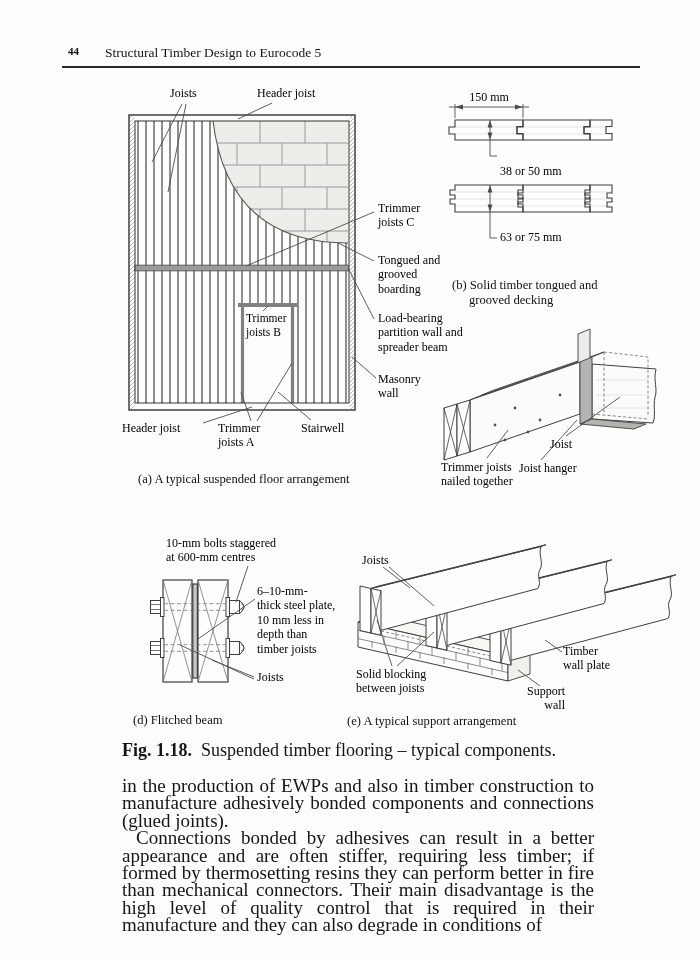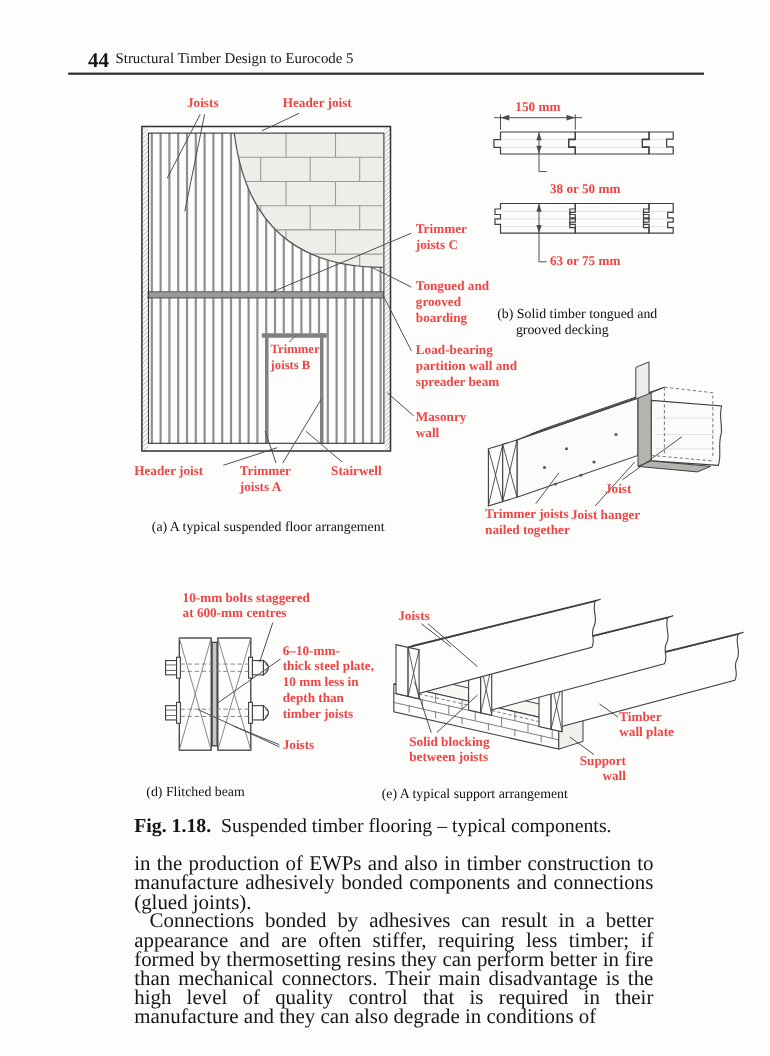--- a/index.html
+++ b/index.html
@@ -2,28 +2,27 @@
 <html><head>
 <meta charset="utf-8">
 <style>
   html,body{margin:0;padding:0;}
   body{background:#e9e9e9;}
   .page{
     position:relative; width:700px; height:960px; margin:0 auto;
     background:#fdfdfc; overflow:hidden;
     font-family:"Liberation Serif", serif; color:#151515;
   }
-  .hdr-num{position:absolute; left:80px; top:45px; font-size:19px; font-weight:bold;}
+  .hdr-num{position:absolute; left:68px; top:45px; font-size:11px; font-weight:bold;}
   .hdr-title{position:absolute; left:105px; top:45px; font-size:13.5px;}
   .hdr-rule{position:absolute; left:62px; top:66px; width:578px; height:1.6px; background:#2a2a2a;}
   svg.art{position:absolute; left:0; top:0;}
   .lbl{
-    position:absolute; font-size:12px; line-height:1.2; color:#ef4444;
+    position:absolute; font-size:12px; line-height:1.2; color:#000000;
     white-space:pre-line;
-    font-weight:bold;
   }
   .lbl.small{font-size:11.5px;}
   .cap{position:absolute; font-size:12.6px; color:#101010;}
   .hang{padding-left:17px; text-indent:-17px;}
   .figcap{position:absolute; left:122px; top:740px; width:480px; font-size:18px;}
   .figcap b{font-weight:bold;}
   .bodytext{position:absolute; left:122px; top:777px; width:472px;
     font-size:19px; line-height:17.4px; text-align:justify;}
   .bodytext p{margin:0;}
   .bodytext p.indent{text-indent:14px;}
@@ -290,21 +289,21 @@
 at 600-mm centres</div>
   <div class="lbl" style="left:257px;top:584px;">6–10-mm-
 thick steel plate,
 10 mm less in
 depth than
 timber joists</div>
   <div class="lbl" style="left:257px;top:670px;">Joists</div>
   <div class="cap" style="left:133px;top:713px;">(d) Flitched beam</div>
 
   <div class="lbl" style="left:362px;top:553px;">Joists</div>
-  <div class="lbl" style="left:356px;top:667px;margin-left:16px;">Solid blocking
+  <div class="lbl" style="left:356px;top:667px;">Solid blocking
 between joists</div>
   <div class="lbl" style="left:563px;top:644px;">Timber
 wall plate</div>
   <div class="lbl" style="left:527px;top:684px;text-align:right;">Support
 wall</div>
   <div class="cap" style="left:347px;top:714px;">(e) A typical support arrangement</div>
 
   <div class="figcap">
     <b>Fig. 1.18.</b>&nbsp;
     <span>Suspended timber flooring – typical components.</span>

